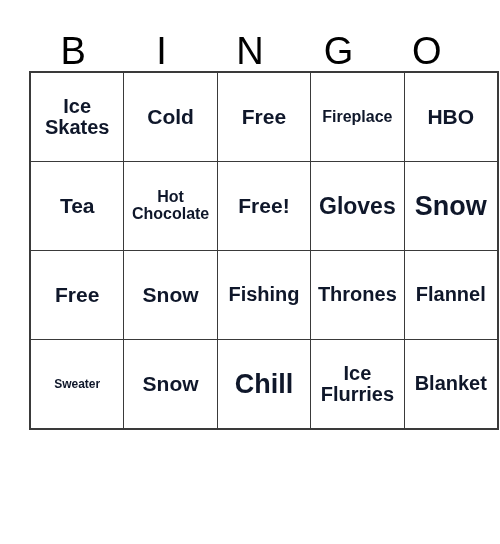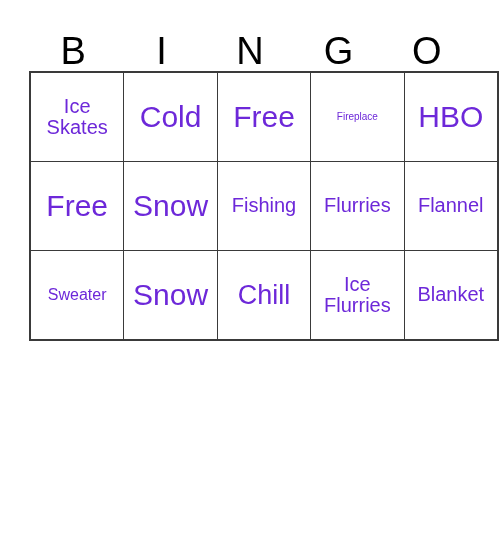--- a/index.html
+++ b/index.html
@@ -53,32 +53,33 @@
     width: 88.4px;
     height: 86px;
     padding: 1px 2px;
     text-align: center;
     vertical-align: middle;
     overflow: hidden;
   }
   .cell-text {
     display: block;
     width: 100%;
-    color: #6d28d9;
+    color: #0f172a;
     line-height: 1.06;
     word-wrap: break-word;
+    font-weight: bold;
   }
 
   
-  .fs-xl   { font-size: 30px; }
+  .fs-xl   { font-size: 21px; }
   .fs-lg   { font-size: 27px; }
   .fs-md   { font-size: 23px; }
   .fs-sm   { font-size: 20px; }
-  .fs-xs   { font-size: 16px; }
-  .fs-xxs  { font-size: 10px; }
+  .fs-xs   { font-size: 12px; }
+  .fs-xxs  { font-size: 16px; }
 </style>
 </head>
 <body>
 
 <div id="card">
 
   <div id="header">
     <div class="header-cell">B</div>
     <div class="header-cell">I</div>
     <div class="header-cell">N</div>
@@ -100,30 +101,47 @@
           </td>
         <td>
             <span class="cell-text fs-xxs">Fireplace</span>
           </td>
         <td>
             <span class="cell-text fs-xl">HBO</span>
           </td>
       </tr>
       <tr>
         <td>
+            <span class="cell-text fs-xl">Tea</span>
+          </td>
+        <td>
+            <span class="cell-text fs-xxs">Hot Chocolate</span>
+          </td>
+        <td>
+            <span class="cell-text fs-xl">Free!</span>
+          </td>
+        <td>
+            <span class="cell-text fs-md">Gloves</span>
+          </td>
+        <td>
+            <span class="cell-text fs-lg">Snow</span>
+          </td>
+      </tr>
+      <tr>
+        <td>
             <span class="cell-text fs-xl">Free</span>
           </td>
         <td>
             <span class="cell-text fs-xl">Snow</span>
           </td>
         <td>
             <span class="cell-text fs-sm">Fishing</span>
           </td>
         <td>
-            <span class="cell-text fs-sm">Flurries</span>
+            <span class="cell-text fs-sm">Thrones</span>
           </td>
         <td>
             <span class="cell-text fs-sm">Flannel</span>
           </td>
       </tr>
       <tr>
         <td>
             <span class="cell-text fs-xs">Sweater</span>
           </td>
         <td>

